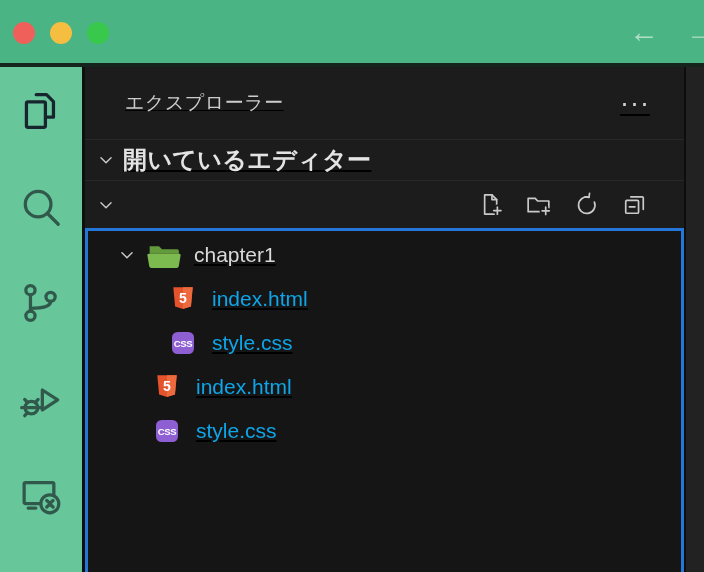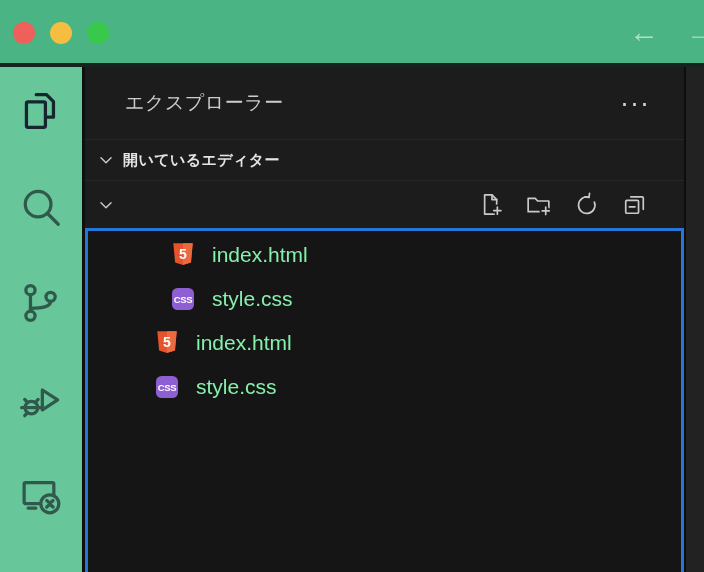--- a/index.html
+++ b/index.html
@@ -13,21 +13,21 @@
   .traffic{position:absolute;top:22px;left:13px;display:flex;gap:15px;}
   .tl{width:22px;height:22px;border-radius:50%;display:inline-block;}
   .tl.red{background:#f0605a;}
   .tl.yellow{background:#f6be40;}
   .tl.green{background:#38c84b;}
   .nav-arrow{position:absolute;top:14px;font-size:30px;line-height:36px;color:rgba(238,248,243,.62);}
   .nav-arrow.back{right:45px;}
   .nav-arrow.fwd{right:-12px;color:rgba(238,248,243,.5);}
 
   
-  .main{position:absolute;top:67px;bottom:0;left:0;right:0;display:flex;}
+  .main{position:absolute;top:67px;bottom:0;left:0;right:0;display:flex;text-decoration:underline;}
 
   .activitybar{width:85px;box-sizing:border-box;background:#68c69b;border-right:3px solid #0f0f0f;
                display:flex;flex-direction:column;align-items:center;padding-top:23px;gap:50px;flex:none;}
   .ab-item{width:46px;height:46px;display:flex;align-items:center;justify-content:center;}
   .ab-item svg{width:46px;height:46px;stroke:#30594b;fill:none;stroke-width:1.7;
                stroke-linecap:round;stroke-linejoin:round;}
   .ab-item.active svg{stroke:#16252e;}
   .ab-item svg .greenfill{fill:#68c69b;}
 
   .sidebar{flex:1;background:#1c1c1c;display:flex;flex-direction:column;min-width:0;
@@ -36,40 +36,40 @@
 
   .sidebar-title{height:72px;display:flex;align-items:center;padding:0 34px 0 40px;color:#cccccc;
                  font-size:19px;letter-spacing:.5px;}
   .more-actions{margin-left:auto;color:#d2d2d2;font-size:27px;letter-spacing:1px;line-height:20px;cursor:default;}
 
   .pane-header{display:flex;align-items:center;padding:0 10px;color:#e4e4e4;font-weight:bold;
                border-top:1px solid #272727;}
   .pane-header .chev{width:22px;height:22px;flex:none;margin-right:6px;}
   .pane-header .chev svg,.row .chev svg{width:22px;height:22px;stroke:#c8c8c8;fill:none;
                stroke-width:1.6;stroke-linecap:round;stroke-linejoin:round;}
-  .ph-label{font-size:15px;letter-spacing:.4px;white-space:nowrap;}
+  .ph-label{font-size:24px;letter-spacing:.4px;white-space:nowrap;}
   .pane-header.open-editors{height:40px;}
   .pane-header.folder-pane{height:47px;}
   .pane-actions{margin-left:auto;margin-right:26px;display:flex;gap:21px;}
   .pane-actions .act{width:27px;height:27px;}
   .pane-actions svg{width:27px;height:27px;stroke:#c9c9c9;fill:none;stroke-width:1.5;
                     stroke-linecap:round;stroke-linejoin:round;}
   .pane-actions svg .halo{stroke:#1c1c1c;stroke-width:4.6;}
   .pane-actions svg .bgfill{fill:#1c1c1c;}
 
   .tree{flex:1;background:#151515;border:3px solid #2477d8;border-bottom:none;box-sizing:border-box;
         padding-top:2px;}
   .row{display:flex;align-items:center;height:44px;cursor:default;}
   .row .chev{width:22px;height:22px;flex:none;margin-right:9px;}
   .row.depth-folder{padding-left:28px;}
   .row.child{padding-left:83px;}
   .row.root-file{padding-left:67px;}
   .fileicon{flex:none;margin-right:17px;width:24px;height:26px;display:flex;align-items:center;}
   .foldericon{flex:none;margin-right:13px;width:34px;height:29px;}
-  .row .label{font-size:21px;color:#86efac;white-space:nowrap;}
+  .row .label{font-size:21px;color:#0ea5e9;white-space:nowrap;}
   .row.depth-folder .label{color:#d9d9d9;}
 </style>
 </head>
 <body>
 
 <div class="window">
 
   <div class="titlebar">
     <div class="traffic">
       <span class="tl red"></span>
@@ -158,20 +158,30 @@
           <span class="act"><svg viewBox="0 0 24 24">
             <path d="M8.7 5.2h10.2a.9.9 0 0 1 .9.9v10.2"></path>
             <rect class="bgfill" x="4.2" y="8.4" width="11.4" height="11.4" rx="1"></rect>
             <path d="M7.4 14.1h5"></path>
           </svg></span>
         </span>
       </div>
 
       <div class="tree">
 
+        <div class="row depth-folder">
+          <span class="chev"><svg viewBox="0 0 24 24">
+                <path d="M6.5 9.5l5.5 5.5 5.5-5.5"></path>
+              </svg></span>
+          <span class="foldericon"><svg viewBox="0 0 32 28">
+            <path d="M2.5 5h8.8l2.8 2.8h14.2a1.7 1.7 0 0 1 1.7 1.7V12H2.5z" fill="#639b3c"></path>
+            <path d="M4.1 25.4a2.1 2.1 0 0 1-2-1.6L0.4 13.7A1.5 1.5 0 0 1 1.9 11.9h28.2a1.5 1.5 0 0 1 1.5 1.8l-1.7 10.1a2.1 2.1 0 0 1-2 1.6z" fill="#7cb94e"></path>
+          </svg></span>
+          <span class="label">chapter1</span>
+        </div>
 
         <div class="row child">
           <span class="fileicon">
               <svg viewBox="0 0 24 26" width="24" height="26">
             <path d="M2.3 1.2l1.8 19.4 7.9 2.4 7.9-2.4 1.8-19.4z" fill="#e5532d"></path>
             <path d="M12 1.2h9.7l-1.7 19.2-8 2.4z" fill="#ed6a3f"></path>
             <text x="12" y="16.6" font-size="14" font-weight="bold" fill="#ffffff" text-anchor="middle" font-family="Liberation Sans, sans-serif">5</text>
           </svg>
             </span>
           <span class="label">index.html</span>

